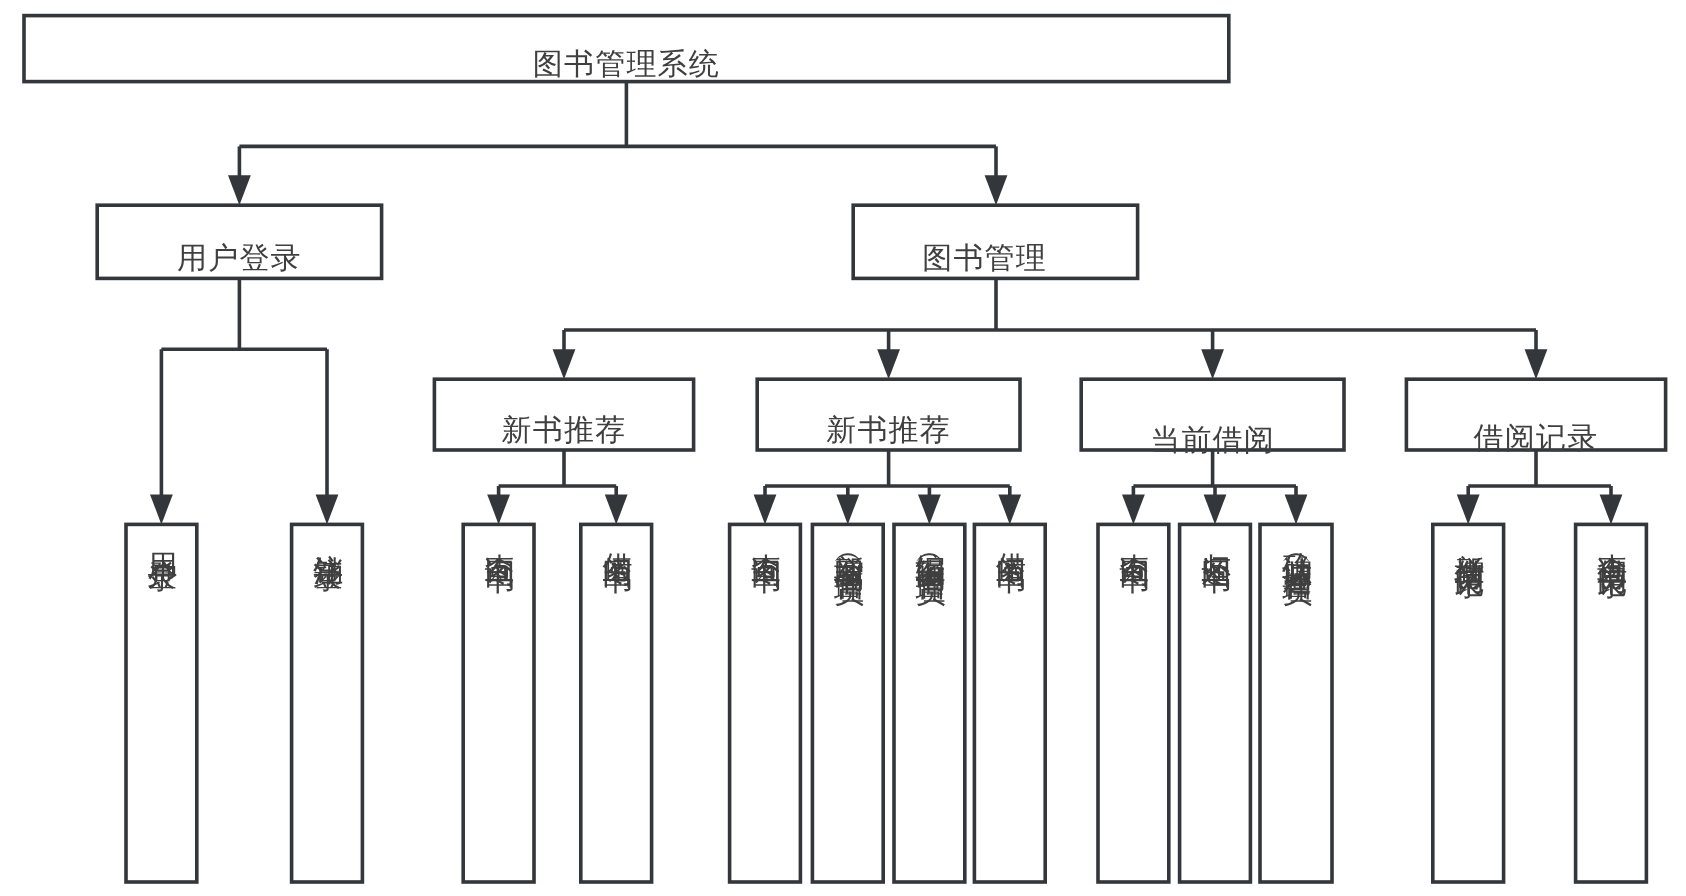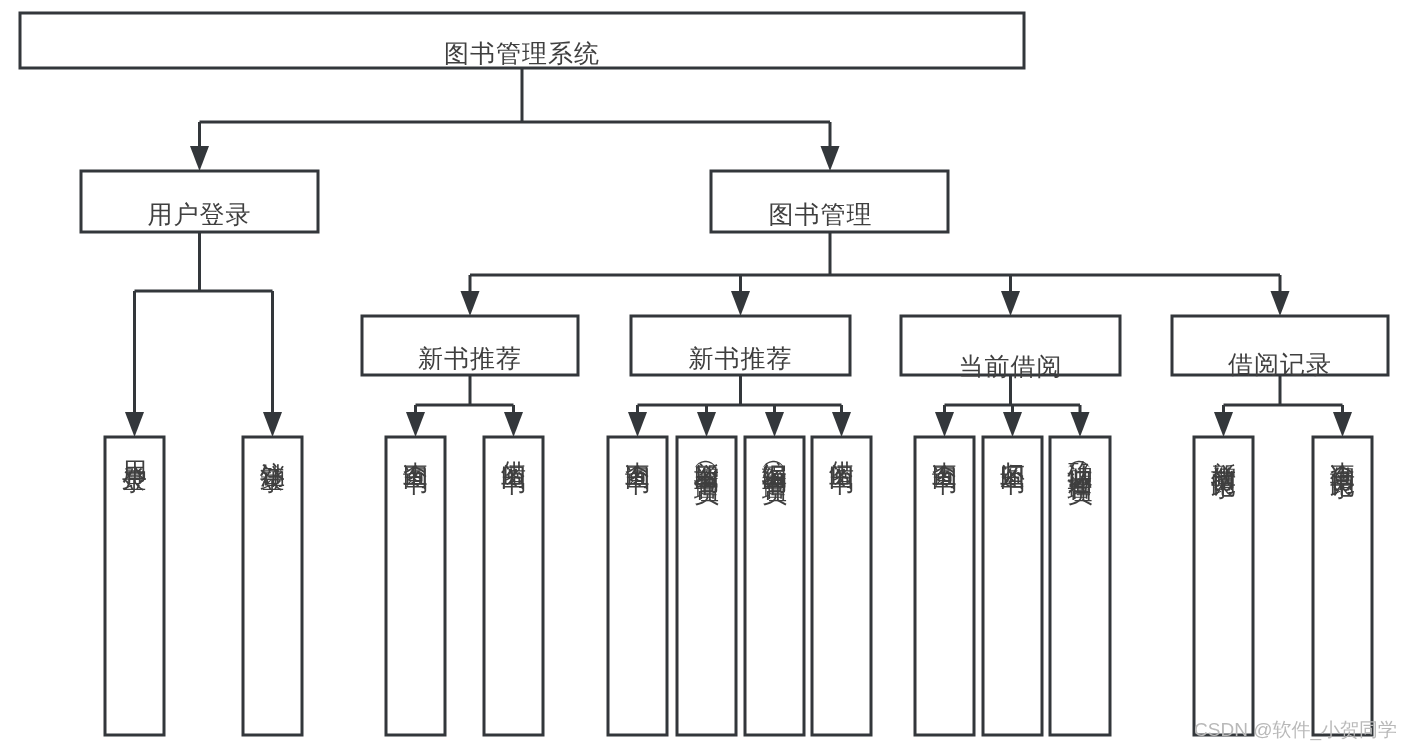--- a/index.html
+++ b/index.html
@@ -227,14 +227,13 @@
         <span class="vtext">确认归还（管理员）</span>
       </div>
       <div class="vnode" style="left: 1194px; top: 437px; width: 59px; height: 298px;">
         <span class="vtext">新增借阅记录</span>
       </div>
       <div class="vnode" style="left: 1313px; top: 437px; width: 59px; height: 298px;">
         <span class="vtext">查询借阅记录</span>
       </div>
     </div>
 
-  <div class="watermark">CSDN @软件_小贺同学</div>
 </div>
 
 </body></html>

